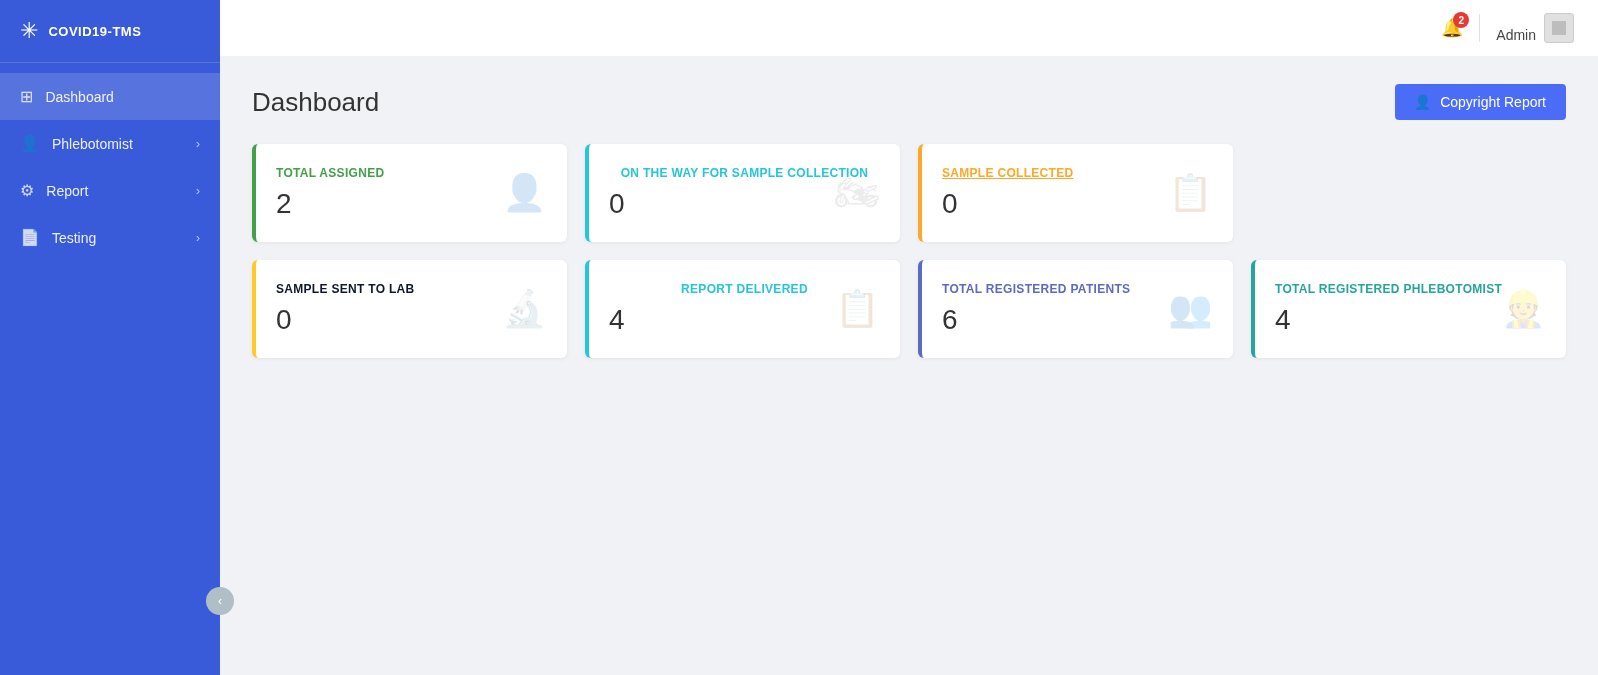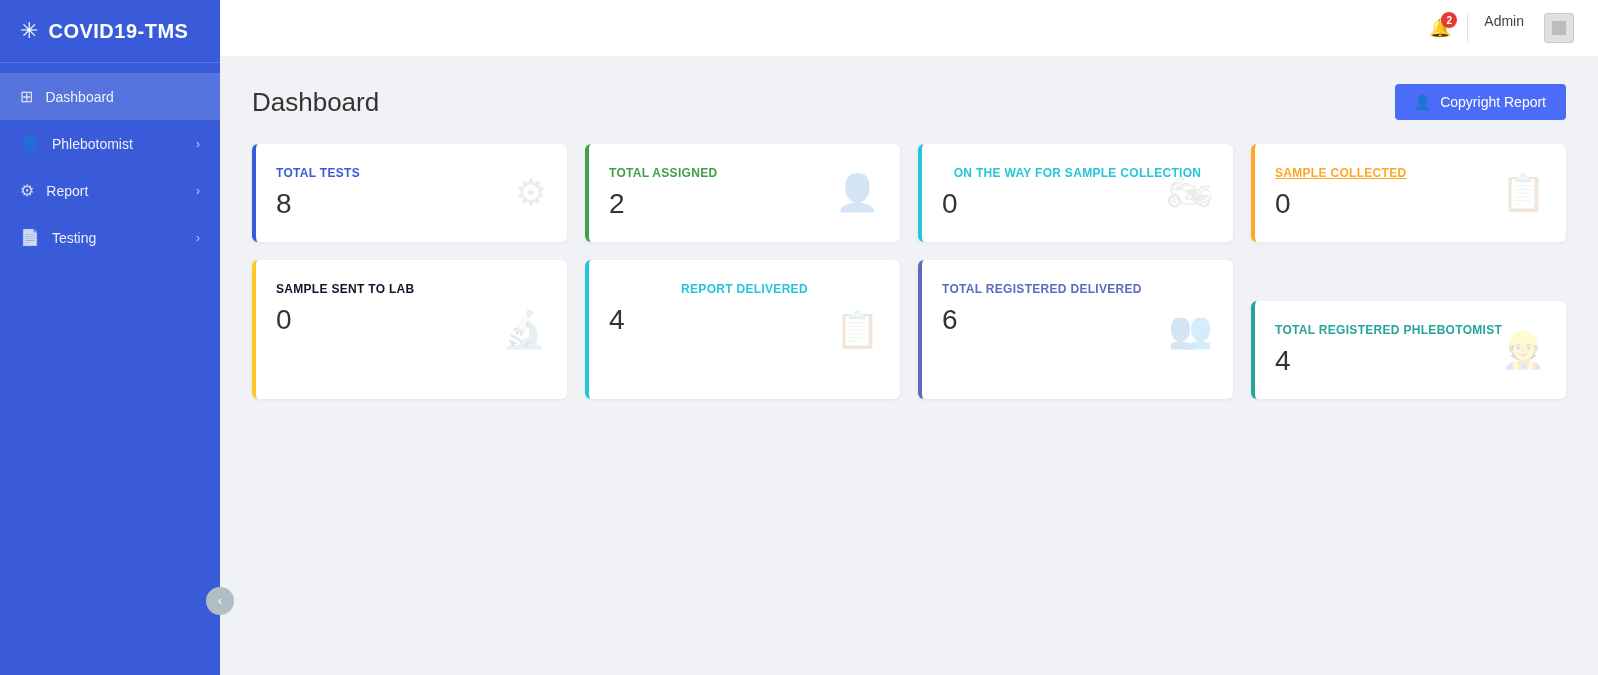--- a/index.html
+++ b/index.html
@@ -19,21 +19,21 @@
       display: flex;
       align-items: center;
       gap: 10px;
       padding: 18px 20px;
       border-bottom: 1px solid rgba(255,255,255,0.15);
     }
     #sidebar-logo .gear-icon {
       font-size: 22px;
     }
     #sidebar-logo .app-name {
-      font-size: 20px;
+      font-size: 13px;
       font-weight: 700;
       letter-spacing: 0.5px;
     }
     .sidebar-nav {
       display: flex;
       flex-direction: column;
       padding-top: 10px;
       flex: 1;
     }
     .sidebar-item {
@@ -107,22 +107,22 @@
       align-items: center;
       justify-content: center;
     }
     .header-divider {
       width: 1px;
       height: 28px;
       background: #e0e0e0;
     }
     .admin-info {
       display: flex;
-      align-items: flex-start;
-      gap: 20px;
+      align-items: flex-end;
+      gap: 8px;
       cursor: pointer;
       font-size: 14px;
       color: #444;
     }
     .admin-avatar {
       width: 30px;
       height: 30px;
       background: #e0e0e0;
       border-radius: 3px;
       display: flex;
@@ -204,21 +204,21 @@
       color: #999;
     }
 
     
     .border-blue { border-left-color: #3a5bd9; }
     .border-green { border-left-color: #43a047; }
     .border-teal { border-left-color: #26c6da; }
     .border-orange { border-left-color: #ffa726; }
     .border-yellow { border-left-color: #ffca28; }
     .border-indigo { border-left-color: #5c6bc0; }
-    .border-green2 { border-left-color: #26a69a; margin-top: 41px; }
+    .border-green2 { border-left-color: #26a69a; }
 
     
     .label-blue { color: #3a5bd9; }
     .label-green { color: #43a047; }
     .label-teal { color: #26c6da; text-align: center; }
     .label-orange { color: #ffa726; text-decoration: underline; }
     .label-yellow { color: #0f172a; }
     .label-indigo { color: #5c6bc0; }
     .label-green2 { color: #26a69a; }
 
@@ -289,25 +289,20 @@
   <div id="content">
     <div class="content-header">
       <h1 class="page-title">Dashboard</h1>
       <button class="generate-report-btn">
         <span>👤</span>
         <span>Copyright Report</span>
       </button>
     </div>
 
     <div class="cards-grid" id="cards-row1">
-        <div class="stat-card border-blue">
-        <span class="card-label label-blue">TOTAL TESTS</span>
-        <span class="card-value">8</span>
-        <span class="card-icon">⚙</span>
-      </div>
         <div class="stat-card border-green">
         <span class="card-label label-green">TOTAL ASSIGNED</span>
         <span class="card-value">2</span>
         <span class="card-icon">👤</span>
       </div>
         <div class="stat-card border-teal">
         <span class="card-label label-teal">ON THE WAY FOR SAMPLE COLLECTION</span>
         <span class="card-value">0</span>
         <span class="card-icon">🏍</span>
       </div>
@@ -323,21 +318,21 @@
         <span class="card-label label-yellow">SAMPLE SENT TO LAB</span>
         <span class="card-value">0</span>
         <span class="card-icon">🔬</span>
       </div>
         <div class="stat-card border-teal">
         <span class="card-label label-teal">REPORT DELIVERED</span>
         <span class="card-value">4</span>
         <span class="card-icon">📋</span>
       </div>
         <div class="stat-card border-indigo">
-        <span class="card-label label-indigo">TOTAL REGISTERED DELIVERED</span>
+        <span class="card-label label-indigo">TOTAL REGISTERED PATIENTS</span>
         <span class="card-value">6</span>
         <span class="card-icon">👥</span>
       </div>
         <div class="stat-card border-green2">
         <span class="card-label label-green2">TOTAL REGISTERED PHLEBOTOMIST</span>
         <span class="card-value">4</span>
         <span class="card-icon">👷</span>
       </div>
       </div>
 

